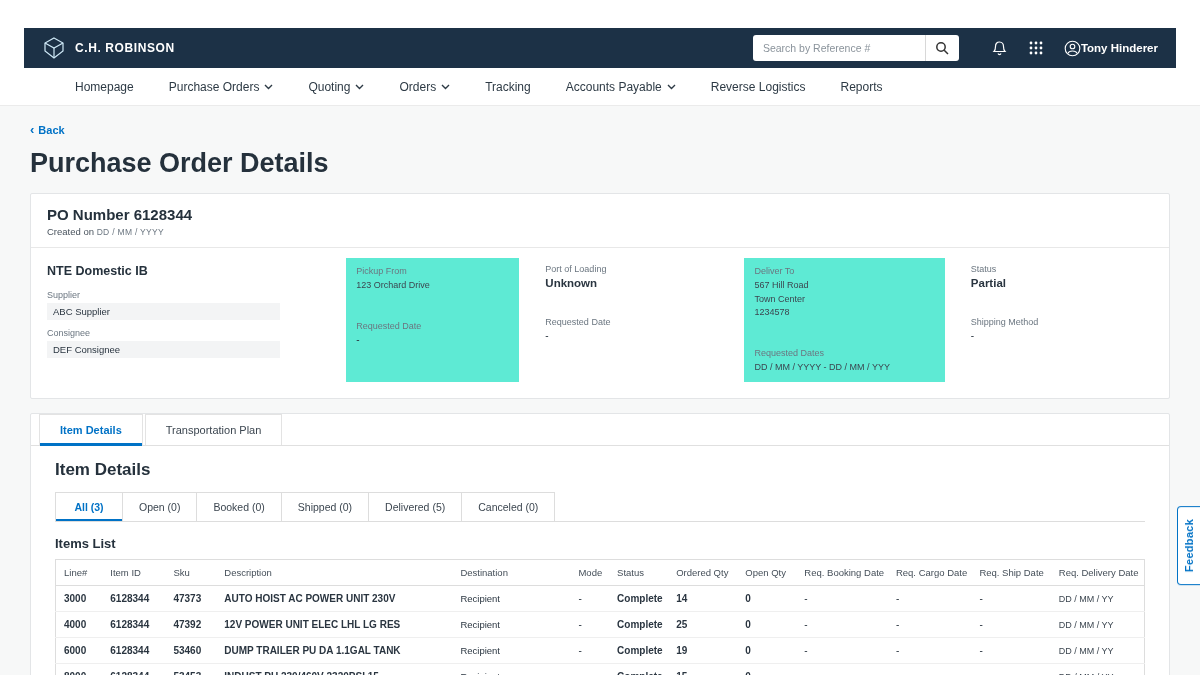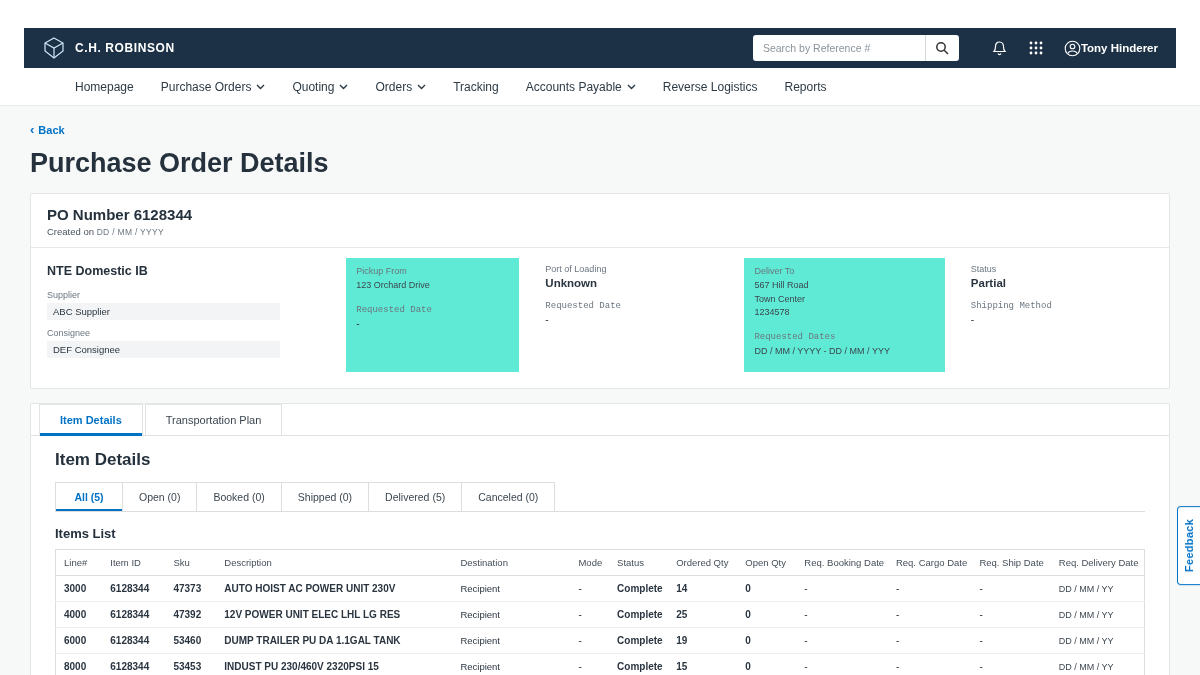--- a/index.html
+++ b/index.html
@@ -15,21 +15,21 @@
   .brand-text { color: #fff; font-size: 12px; font-weight: 700; letter-spacing: .6px; }
   .search-group { margin-left: auto; display: flex; align-items: stretch; height: 26px; margin-right: 22px; }
   .search-input { width: 172px; border: none; outline: none; border-radius: 3px 0 0 3px; padding: 0 10px; font-size: 10.5px; color: #333; background: #fff; }
   .search-input::placeholder { color: #8a939b; }
   .search-btn { width: 34px; background: #fff; border: none; border-left: 1px solid #d8d8d8; border-radius: 0 3px 3px 0; display: flex; align-items: center; justify-content: center; cursor: pointer; }
   .hdr-icon { display: flex; align-items: center; justify-content: center; margin: 0 11px; cursor: pointer; }
   .user { display: flex; align-items: center; gap: 0; margin-left: 10px; cursor: pointer; }
   .user-name { color: #fff; font-size: 11.5px; font-weight: 700; }
 
   
-  .main-nav { background: #fff; height: 38px; display: flex; align-items: center; gap: 27px; padding: 0 0 0 75px; border-bottom: 1px solid #ebebeb; flex: 0 0 auto; }
+  .main-nav { background: #fff; height: 38px; display: flex; align-items: center; gap: 35px; padding: 0 0 0 75px; border-bottom: 1px solid #ebebeb; flex: 0 0 auto; }
   .nav-item { font-size: 12px; color: #2d3a45; display: flex; align-items: center; gap: 5px; cursor: pointer; white-space: nowrap; }
 
   
   .content { background: #f7f8f8; flex: 1 1 auto; padding: 14px 30px 0; position: relative; }
   .back-link { color: #0072c6; font-size: 11px; font-weight: 700; display: inline-flex; align-items: center; gap: 4px; cursor: pointer; }
   .back-chev { font-size: 13px; line-height: 1; font-weight: 700; }
   .page-title { font-size: 27px; font-weight: 700; color: #25313c; margin: 10px 0 14px; }
 
   .card { background: #fff; border: 1px solid #e3e5e7; border-radius: 2px; }
 
@@ -37,21 +37,21 @@
   .po-card { padding: 12px 16px 16px; }
   .po-number { font-size: 15px; font-weight: 700; color: #25313c; }
   .created { margin-top: 3px; font-size: 9.5px; color: #4a545e; }
   .created .cv { font-size: 8.5px; color: #6b7680; letter-spacing: .3px; }
   .po-divider { border: none; border-top: 1px solid #e8e8e8; margin: 10px -16px 0; }
   .po-grid { display: grid; grid-template-columns: 1.5fr 0.95fr 0.95fr 1.1fr 1fr; column-gap: 26px; margin-top: 10px; }
   .po-col { padding: 6px 0; }
   .po-col.panel { background: #5eead4; padding: 8px 10px; }
   .po-type { font-size: 12.5px; font-weight: 700; color: #25313c; margin-bottom: 12px; }
   .f-label { font-size: 9px; color: #6b7680; margin-bottom: 3px; }
-  .f-label.spaced { margin-top: 12px; font-family: Liberation Mono, monospace; }
+  .f-label.spaced { margin-top: 28px; }
   .f-value { font-size: 10px; color: #2a3540; }
   .f-value.sm { font-size: 9px; color: #3c4650; line-height: 1.5; }
   .f-value.bold { font-size: 11.5px; font-weight: 700; }
   .f-value.strip { background: #f3f4f5; padding: 3px 6px; margin: 0 40px 8px 0; font-size: 9.5px; }
 
   
   .tabs-card { margin-top: 14px; padding-bottom: 16px; }
   .main-tabs { display: flex; align-items: flex-end; padding-left: 8px; border-bottom: 1px solid #e0e0e0; }
   .main-tab { font-size: 11px; color: #3c4650; padding: 9px 20px; border: 1px solid #e3e3e3; border-bottom: none; background: #fff; margin-right: 2px; cursor: pointer; position: relative; }
   .main-tab.active { color: #0072c6; font-weight: 600; }
@@ -254,21 +254,21 @@
     <div class="card tabs-card">
       <div class="main-tabs">
         <span class="main-tab active">Item Details</span>
         <span class="main-tab">Transportation Plan</span>
       </div>
 
       <div class="tab-panel">
         <h2 class="panel-title">Item Details</h2>
 
         <div class="filter-tabs">
-          <span class="filter-tab active">All (5)</span>
+          <span class="filter-tab active">All (3)</span>
           <span class="filter-tab">Open (0)</span>
           <span class="filter-tab">Booked (0)</span>
           <span class="filter-tab">Shipped (0)</span>
           <span class="filter-tab">Delivered (5)</span>
           <span class="filter-tab">Canceled (0)</span>
         </div>
 
         <div class="list-head">
           <span class="list-title">Items List</span>
         </div>

